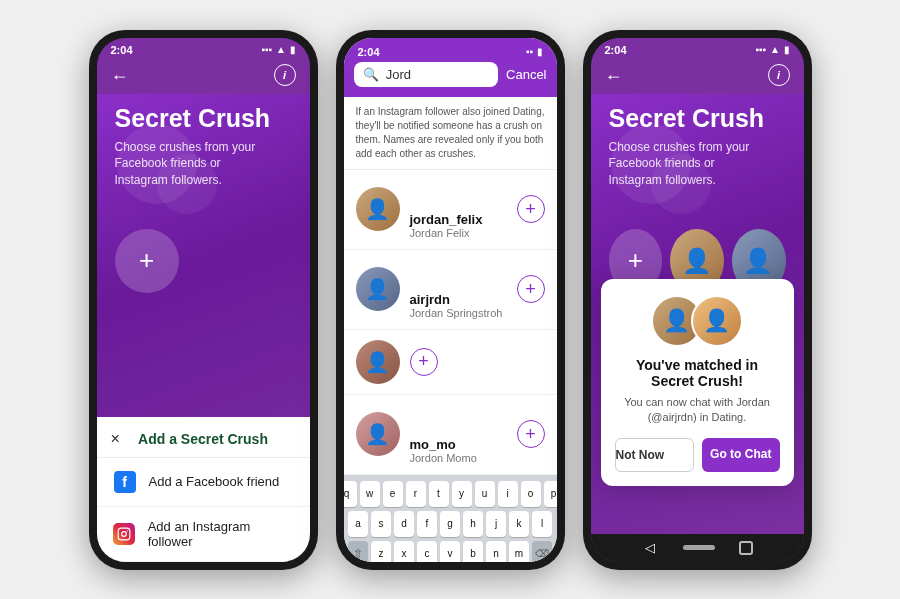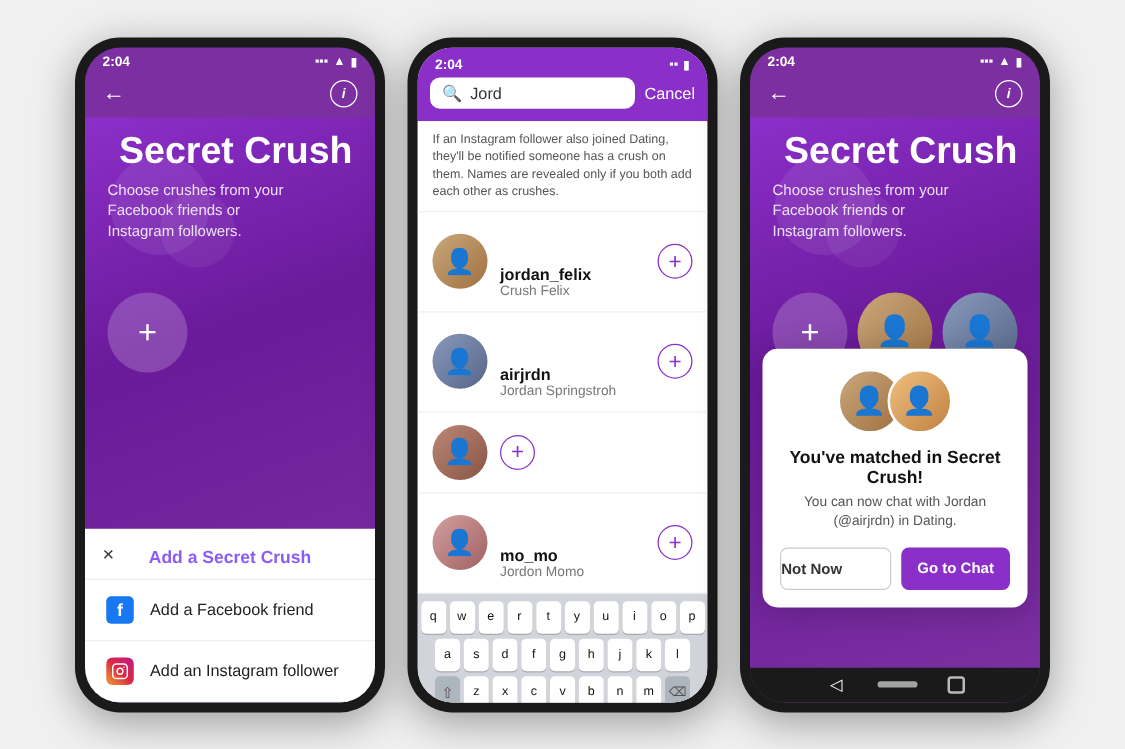--- a/index.html
+++ b/index.html
@@ -10,21 +10,21 @@
       display: flex;
       align-items: center;
       justify-content: center;
       gap: 18px;
       font-family: 'Segoe UI', Arial, sans-serif;
       overflow: hidden;
     }
 
     
     .phone {
-      width: 248px;
+      width: 229px;
       height: 540px;
       background: #1a1a1a;
       border-radius: 36px;
       padding: 8px;
       box-shadow: 0 8px 32px rgba(0,0,0,0.35);
       position: relative;
       display: flex;
       flex-direction: column;
     }
     .phone-inner {
@@ -106,26 +106,25 @@
     .crush-bg::after {
       content: '';
       position: absolute;
       top: 60px; left: 60px;
       width: 60px; height: 60px;
       border-radius: 50%;
       background: rgba(255,255,255,0.06);
     }
     .crush-title {
       color: white;
-      font-size: 30px;
+      font-size: 25px;
       font-weight: 700;
       margin-bottom: 6px;
       position: relative;
       z-index: 2;
-      text-align: right;
     }
     .crush-subtitle {
       color: rgba(255,255,255,0.85);
       font-size: 12px;
       line-height: 1.4;
       position: relative;
       z-index: 2;
       max-width: 160px;
     }
 
@@ -184,21 +183,21 @@
     .bottom-sheet-close {
       position: absolute;
       left: 14px;
       font-size: 16px;
       color: #333;
       cursor: pointer;
     }
     .bottom-sheet-title {
       font-size: 14px;
       font-weight: 600;
-      color: #8b5cf6;
+      color: #14532d;
     }
     .bottom-sheet-item {
       display: flex;
       align-items: center;
       padding: 12px 16px;
       gap: 12px;
       border-bottom: 1px solid #f0f0f0;
       cursor: pointer;
     }
     .bottom-sheet-item-icon {
@@ -607,21 +606,21 @@
         </div>
       </div>
 
       <div class="search-notice">If an Instagram follower also joined Dating, they'll be notified someone has a crush on them. Names are revealed only if you both add each other as crushes.</div>
 
       <div class="search-results">
         <div class="search-result-item">
           <div class="result-avatar photo-tan">👤</div>
           <div class="result-info">
             <div class="result-username">jordan_felix</div>
-            <div class="result-fullname">Crush Felix</div>
+            <div class="result-fullname">Jordan Felix</div>
           </div>
           <div class="result-add-btn">+</div>
         </div>
         <div class="search-result-item">
           <div class="result-avatar photo-cool">👤</div>
           <div class="result-info">
             <div class="result-username">airjrdn</div>
             <div class="result-fullname">Jordan Springstroh</div>
           </div>
           <div class="result-add-btn">+</div>

